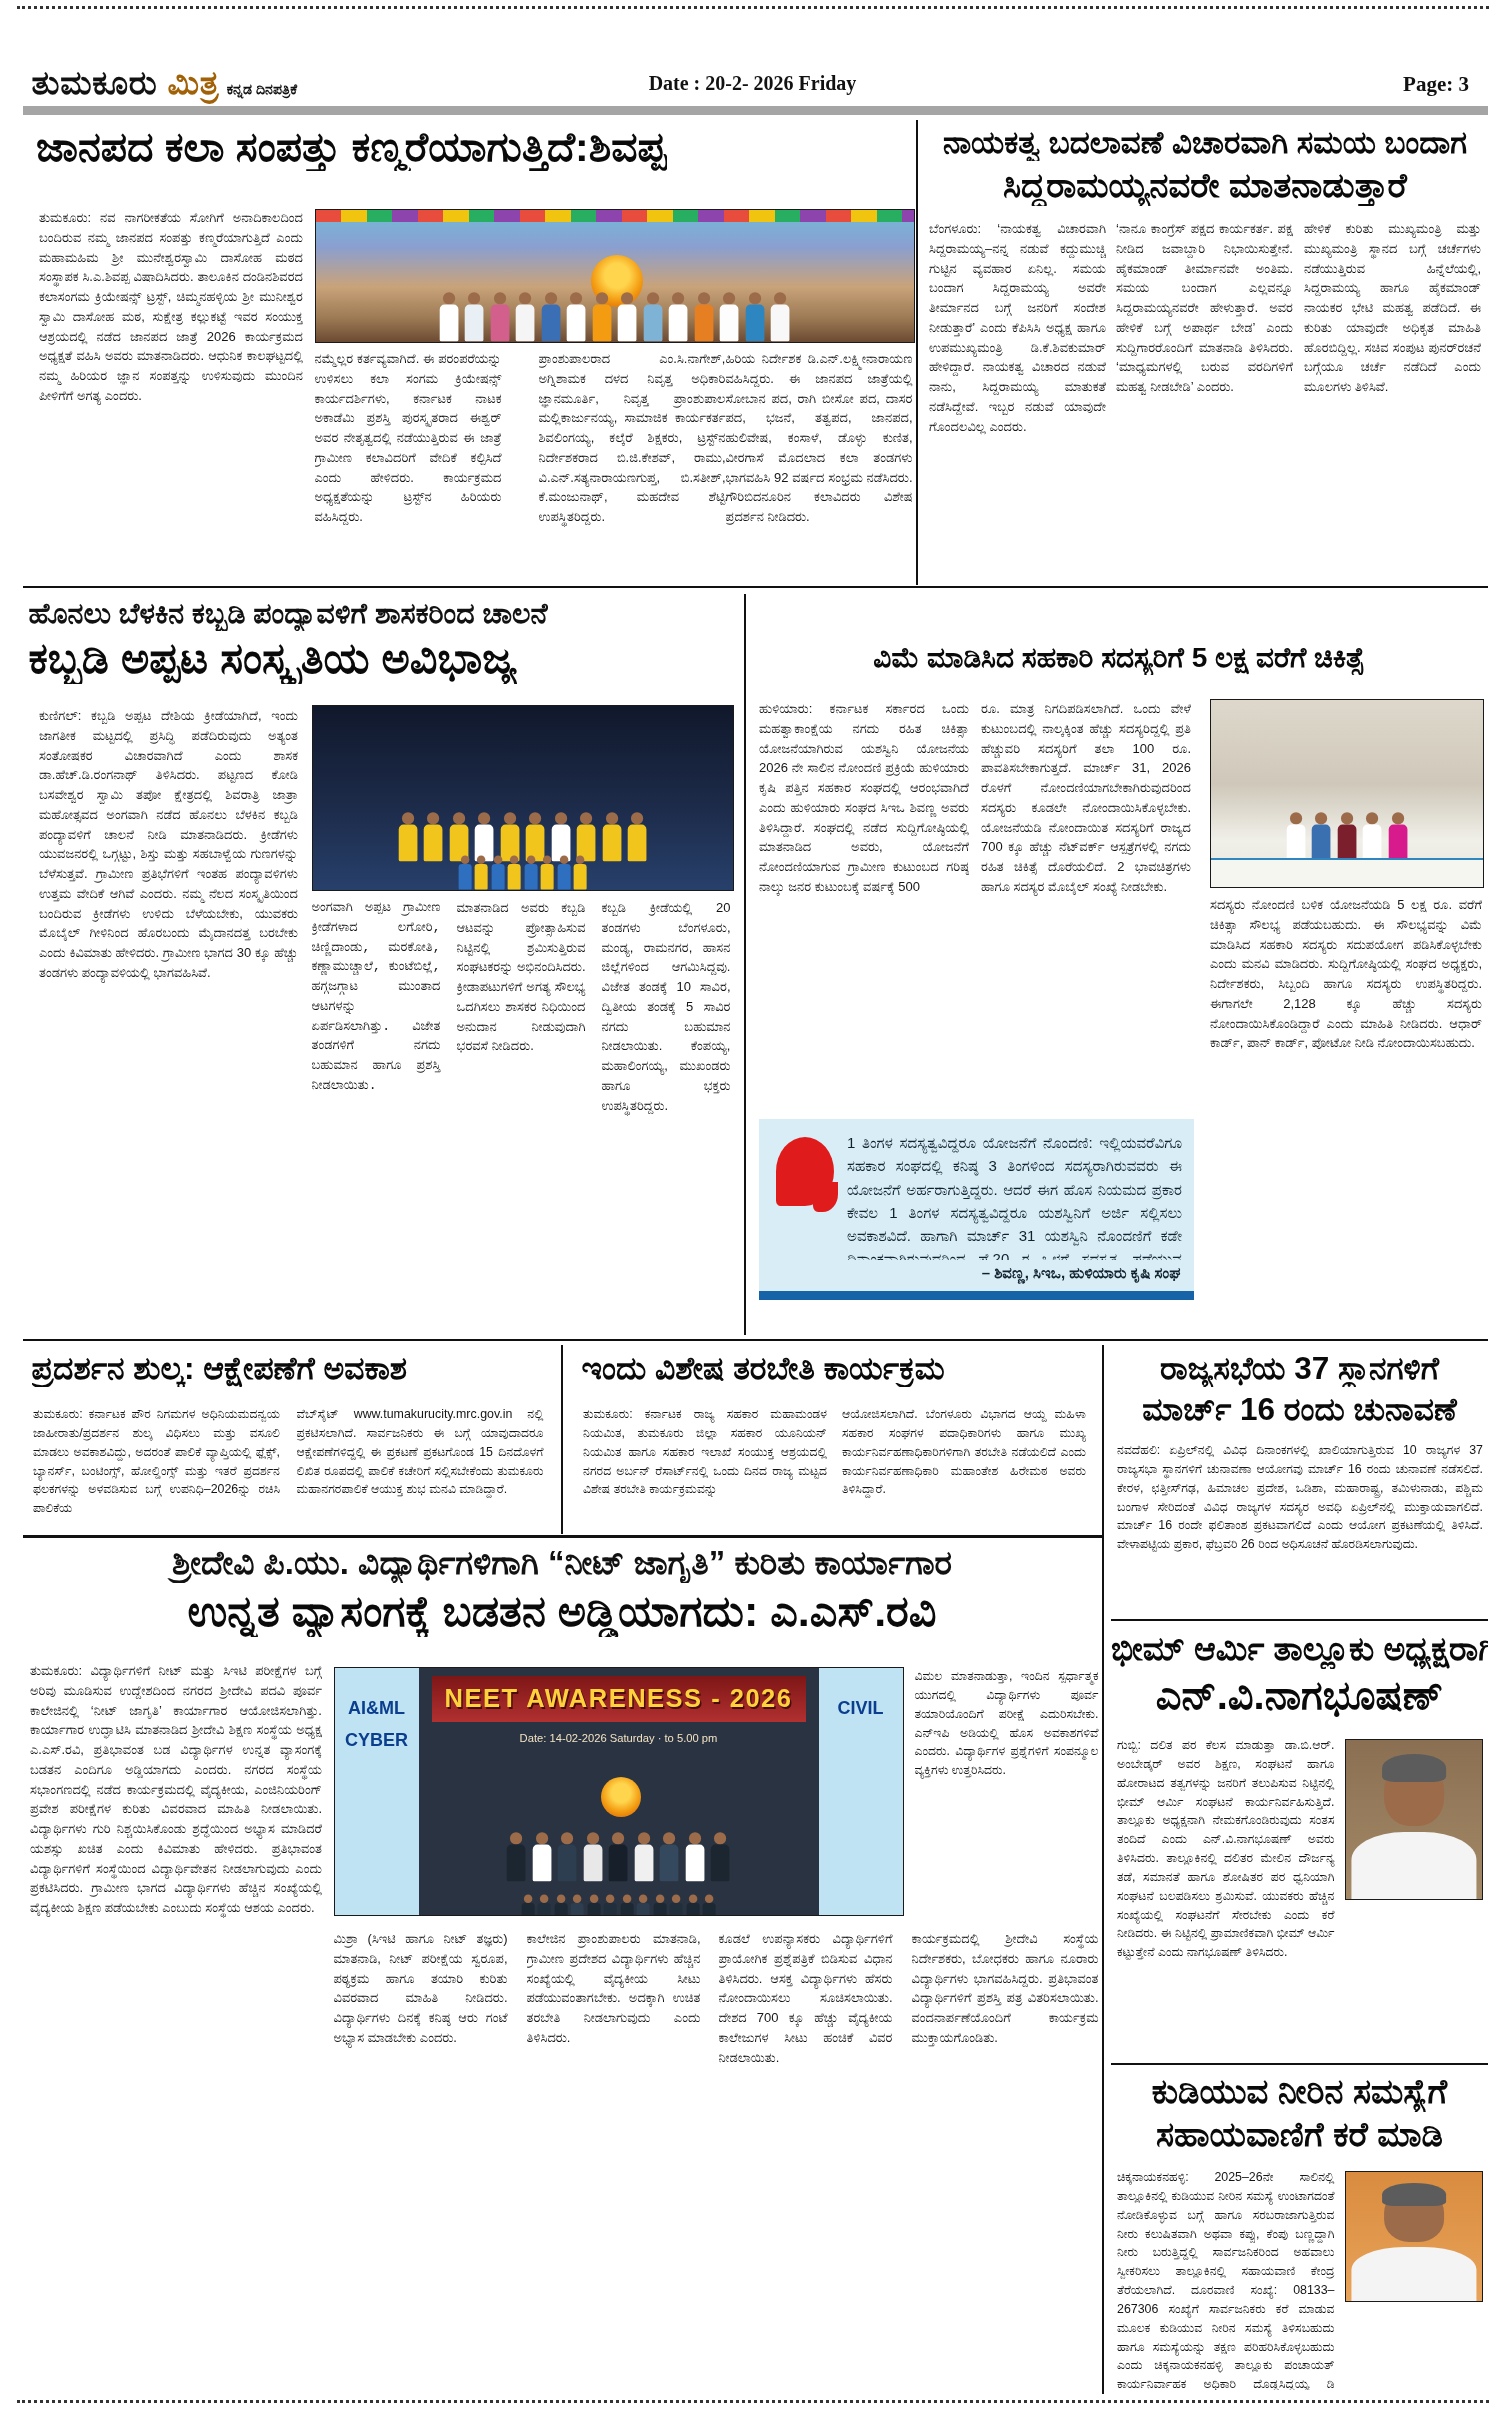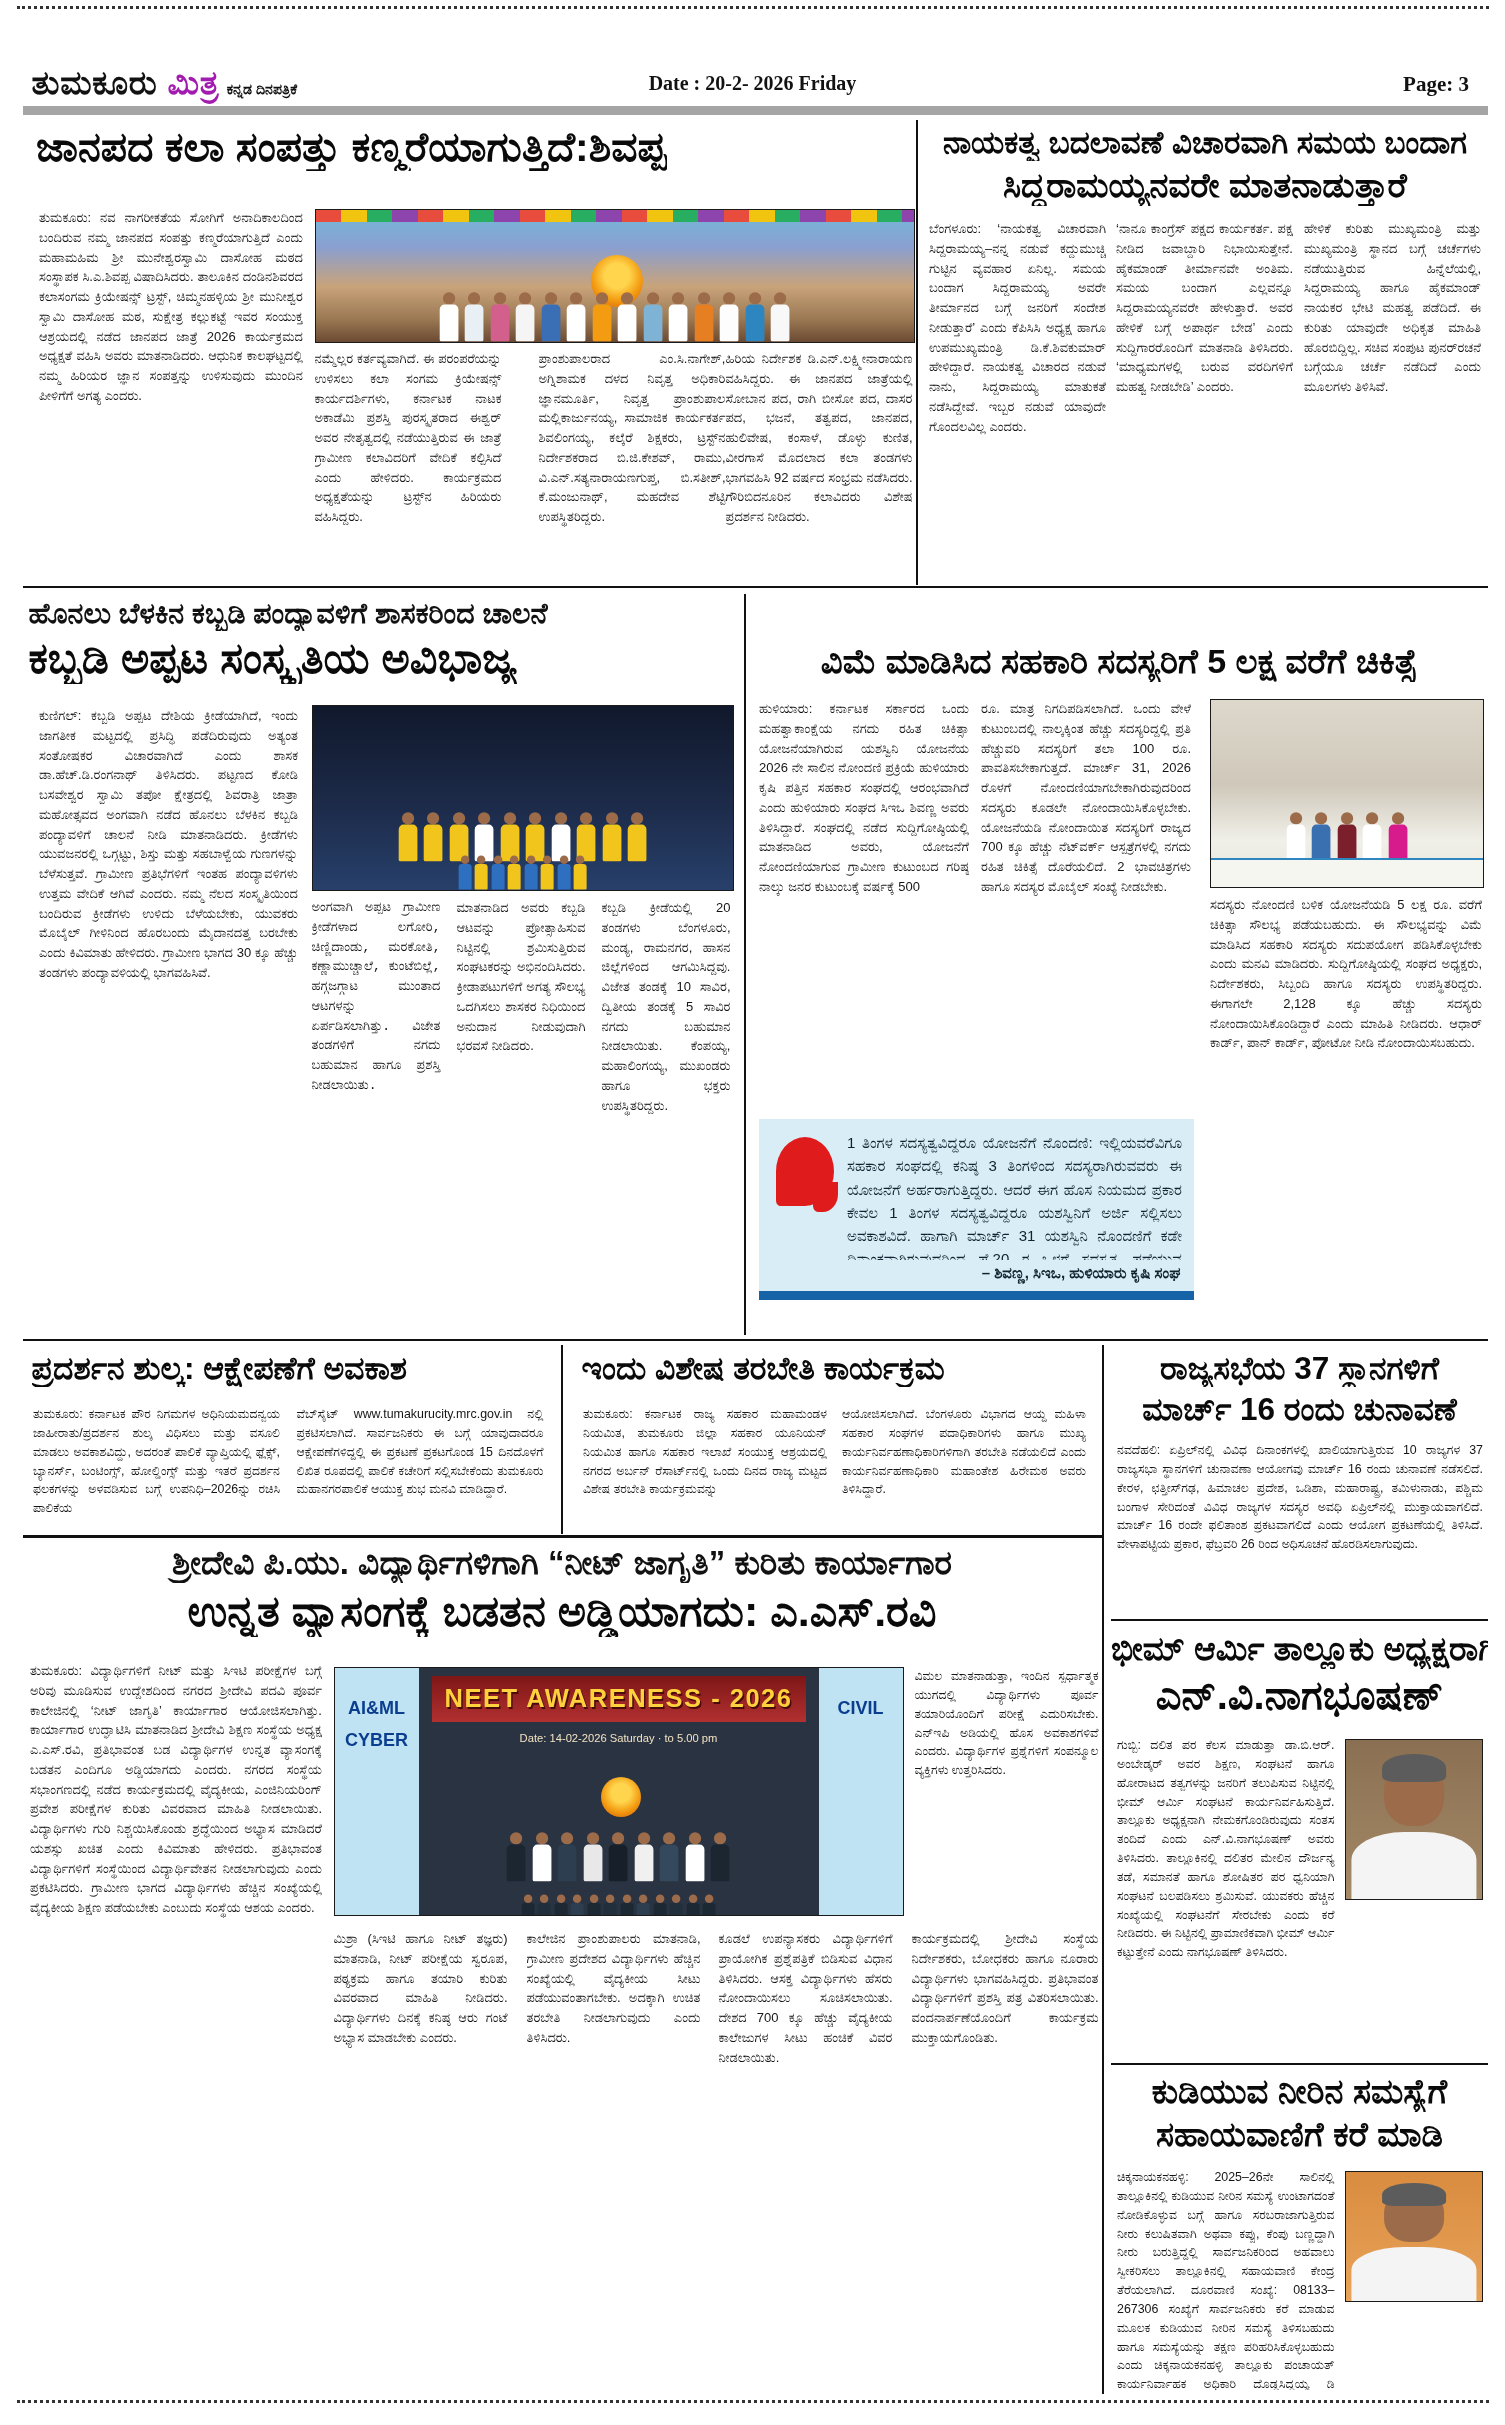--- a/index.html
+++ b/index.html
@@ -2,21 +2,21 @@
 <html style="font-size:12px"><head>
 <meta charset="utf-8">
 <style>
   html,body{margin:0;padding:0;background:#e8e8e8;}
   .page{position:relative;width:1505px;height:2426px;background:#ffffff;
         font-family:"Liberation Sans","DejaVu Sans",sans-serif;color:#121212;overflow:hidden;}
   .abs{position:absolute;}
   .dotted{position:absolute;left:16.5px;right:16.5px;height:0;border-top:3px dotted #333;}
   
   .mast-logo{font-weight:800;font-size:33px;letter-spacing:0.7px;}
-  .mast-logo .red{color:#a21caf;}
+  .mast-logo .red{color:#a16207;}
   .mast-sub{font-size:14.2px;font-weight:600;margin-left:7.5px;}
   .mast-date{font-family:"Liberation Serif","DejaVu Serif",serif;font-weight:700;font-size:20px;}
   .mast-page{font-family:"Liberation Serif","DejaVu Serif",serif;font-weight:700;font-size:21px;}
   .graybar{background:#a5a5a5;}
   
   .hr{background:#111;}
   .vr{background:#111;width:1.5px;}
   
   .hl{font-weight:800;color:#0a0a0a;white-space:nowrap;overflow:hidden;}
   .center{text-align:center;}
@@ -148,21 +148,21 @@
         </div>
     </div>
     <div class="bt" style="position:absolute;left:289px;top:304px;width:129px;height:421px;font-family:Liberation Mono, monospace;">ಅಂಗವಾಗಿ ಅಪ್ಪಟ ಗ್ರಾಮೀಣ ಕ್ರೀಡೆಗಳಾದ ಲಗೋರಿ, ಚಿಣ್ಣಿದಾಂಡು, ಮರಕೋತಿ, ಕಣ್ಣಾಮುಚ್ಚಾಲೆ, ಕುಂಟೆಬಿಲ್ಲೆ, ಹಗ್ಗಜಗ್ಗಾಟ ಮುಂತಾದ ಆಟಗಳನ್ನು ಏರ್ಪಡಿಸಲಾಗಿತ್ತು. ವಿಜೇತ ತಂಡಗಳಿಗೆ ನಗದು ಬಹುಮಾನ ಹಾಗೂ ಪ್ರಶಸ್ತಿ ನೀಡಲಾಯಿತು.</div>
     <div class="bt" style="position:absolute;left:434px;top:304px;width:129px;height:421px;">ಮಾತನಾಡಿದ ಅವರು ಕಬ್ಬಡಿ ಆಟವನ್ನು ಪ್ರೋತ್ಸಾಹಿಸುವ ನಿಟ್ಟಿನಲ್ಲಿ ಶ್ರಮಿಸುತ್ತಿರುವ ಸಂಘಟಕರನ್ನು ಅಭಿನಂದಿಸಿದರು. ಕ್ರೀಡಾಪಟುಗಳಿಗೆ ಅಗತ್ಯ ಸೌಲಭ್ಯ ಒದಗಿಸಲು ಶಾಸಕರ ನಿಧಿಯಿಂದ ಅನುದಾನ ನೀಡುವುದಾಗಿ ಭರವಸೆ ನೀಡಿದರು.</div>
     <div class="bt" style="position:absolute;left:579px;top:304px;width:129px;height:421px;">ಕಬ್ಬಡಿ ಕ್ರೀಡೆಯಲ್ಲಿ 20 ತಂಡಗಳು ಬೆಂಗಳೂರು, ಮಂಡ್ಯ, ರಾಮನಗರ, ಹಾಸನ ಜಿಲ್ಲೆಗಳಿಂದ ಆಗಮಿಸಿದ್ದವು. ವಿಜೇತ ತಂಡಕ್ಕೆ 10 ಸಾವಿರ, ದ್ವಿತೀಯ ತಂಡಕ್ಕೆ 5 ಸಾವಿರ ನಗದು ಬಹುಮಾನ ನೀಡಲಾಯಿತು. ಕೆಂಪಯ್ಯ, ಮಹಾಲಿಂಗಯ್ಯ, ಮುಖಂಡರು ಹಾಗೂ ಭಕ್ತರು ಉಪಸ್ಥಿತರಿದ್ದರು.</div>
   </div>
 
   <div class="vr abs" style="left:744px;top:594px;height:741px;"></div>
 
   <div class="abs" style="left:750px;top:594px;width:738px;height:742px;">
-    <div class="hl center" style="position:absolute;top:48px;left:0;right:0;font-size:34px;">ವಿಮೆ ಮಾಡಿಸಿದ ಸಹಕಾರಿ ಸದಸ್ಯರಿಗೆ 5 ಲಕ್ಷ ವರೆಗೆ ಚಿಕಿತ್ಸೆ</div>
+    <div class="hl center" style="position:absolute;top:48px;left:0;right:0;font-size:28px;">ವಿಮೆ ಮಾಡಿಸಿದ ಸಹಕಾರಿ ಸದಸ್ಯರಿಗೆ 5 ಲಕ್ಷ ವರೆಗೆ ಚಿಕಿತ್ಸೆ</div>
     <div class="bt" style="position:absolute;left:9px;top:105px;width:210px;height:409px;">ಹುಳಿಯಾರು: ಕರ್ನಾಟಕ ಸರ್ಕಾರದ ಒಂದು ಮಹತ್ವಾಕಾಂಕ್ಷೆಯ ನಗದು ರಹಿತ ಚಿಕಿತ್ಸಾ ಯೋಜನೆಯಾಗಿರುವ ಯಶಸ್ವಿನಿ ಯೋಜನೆಯ 2026 ನೇ ಸಾಲಿನ ನೋಂದಣಿ ಪ್ರಕ್ರಿಯೆ ಹುಳಿಯಾರು ಕೃಷಿ ಪತ್ತಿನ ಸಹಕಾರ ಸಂಘದಲ್ಲಿ ಆರಂಭವಾಗಿದೆ ಎಂದು ಹುಳಿಯಾರು ಸಂಘದ ಸಿಇಒ ಶಿವಣ್ಣ ಅವರು ತಿಳಿಸಿದ್ದಾರೆ. ಸಂಘದಲ್ಲಿ ನಡೆದ ಸುದ್ದಿಗೋಷ್ಠಿಯಲ್ಲಿ ಮಾತನಾಡಿದ ಅವರು, ಯೋಜನೆಗೆ ನೋಂದಣಿಯಾಗುವ ಗ್ರಾಮೀಣ ಕುಟುಂಬದ ಗರಿಷ್ಠ ನಾಲ್ಕು ಜನರ ಕುಟುಂಬಕ್ಕೆ ವರ್ಷಕ್ಕೆ 500</div>
     <div class="bt" style="position:absolute;left:231px;top:105px;width:210px;height:409px;">ರೂ. ಮಾತ್ರ ನಿಗದಿಪಡಿಸಲಾಗಿದೆ. ಒಂದು ವೇಳೆ ಕುಟುಂಬದಲ್ಲಿ ನಾಲ್ಕಕ್ಕಿಂತ ಹೆಚ್ಚು ಸದಸ್ಯರಿದ್ದಲ್ಲಿ ಪ್ರತಿ ಹೆಚ್ಚುವರಿ ಸದಸ್ಯರಿಗೆ ತಲಾ 100 ರೂ. ಪಾವತಿಸಬೇಕಾಗುತ್ತದೆ. ಮಾರ್ಚ್ 31, 2026 ರೊಳಗೆ ನೋಂದಣಿಯಾಗಬೇಕಾಗಿರುವುದರಿಂದ ಸದಸ್ಯರು ಕೂಡಲೇ ನೋಂದಾಯಿಸಿಕೊಳ್ಳಬೇಕು. ಯೋಜನೆಯಡಿ ನೋಂದಾಯಿತ ಸದಸ್ಯರಿಗೆ ರಾಜ್ಯದ 700 ಕ್ಕೂ ಹೆಚ್ಚು ನೆಟ್‌ವರ್ಕ್ ಆಸ್ಪತ್ರೆಗಳಲ್ಲಿ ನಗದು ರಹಿತ ಚಿಕಿತ್ಸೆ ದೊರೆಯಲಿದೆ. 2 ಭಾವಚಿತ್ರಗಳು ಹಾಗೂ ಸದಸ್ಯರ ಮೊಬೈಲ್ ಸಂಖ್ಯೆ ನೀಡಬೇಕು.</div>
     <div class="photo" style="left:460px;top:105px;width:272px;height:187px;background:linear-gradient(180deg,#ded8cc 0%,#cfc8ba 45%,#f0efe8 75%,#e8e6de 100%);">
       <div class="crowd small" style="bottom:25.5px;">
           <div class="person" style="--shirt: #ffffff;"></div>
           <div class="person" style="--shirt: #3a6fb0;"></div>
           <div class="person" style="--shirt: #7a1f2b;"></div>
           <div class="person" style="--shirt: #ffffff;"></div>
           <div class="person" style="--shirt: #d81b8c;"></div>
         </div>

